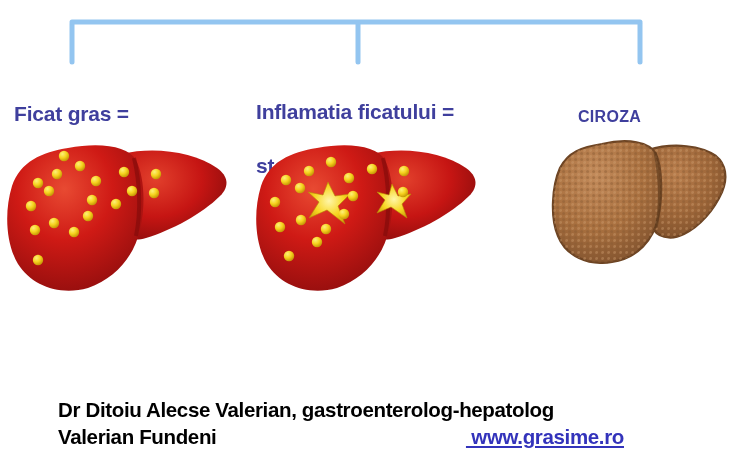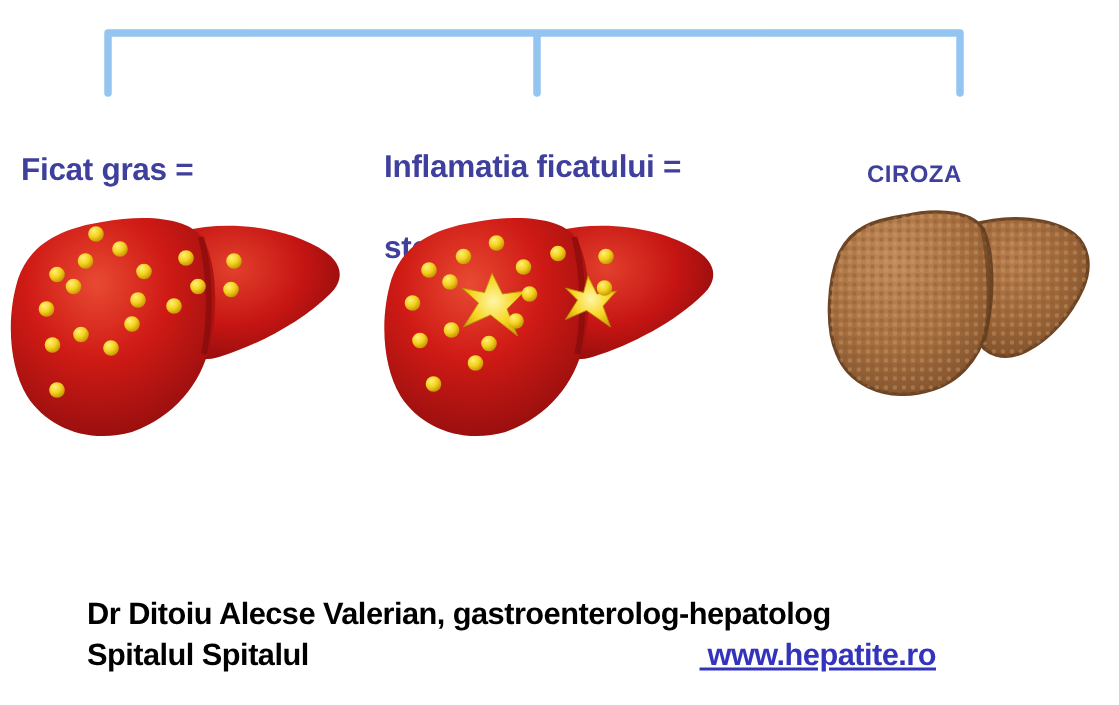--- a/index.html
+++ b/index.html
@@ -287,19 +287,19 @@
                C 0 84 2 52 10 34 C 18 18 32 13 52 10 Z" fill="url(#nodules)"></path>
     </g>
 
     <path d="M 105 18 C 110 44 111 72 106 94" fill="none" stroke="#5e3a1d" stroke-width="3" opacity="0.6"></path>
   </svg>
 
 
   <div id="footer">
     <div class="author-line">Dr Ditoiu Alecse Valerian, gastroenterolog-hepatolog</div>
     <div class="footer-row">
-      <span class="hospital">Spitalul Spitalul</span>
+      <span class="hospital">Valerian Fundeni</span>
       <span class="spacer"></span>
-      <a id="site-link" href="#"> www.hepatite.ro</a>
+      <a id="site-link" href="#"> www.grasime.ro</a>
     </div>
   </div>
 
 </div>
 
 </body></html>

